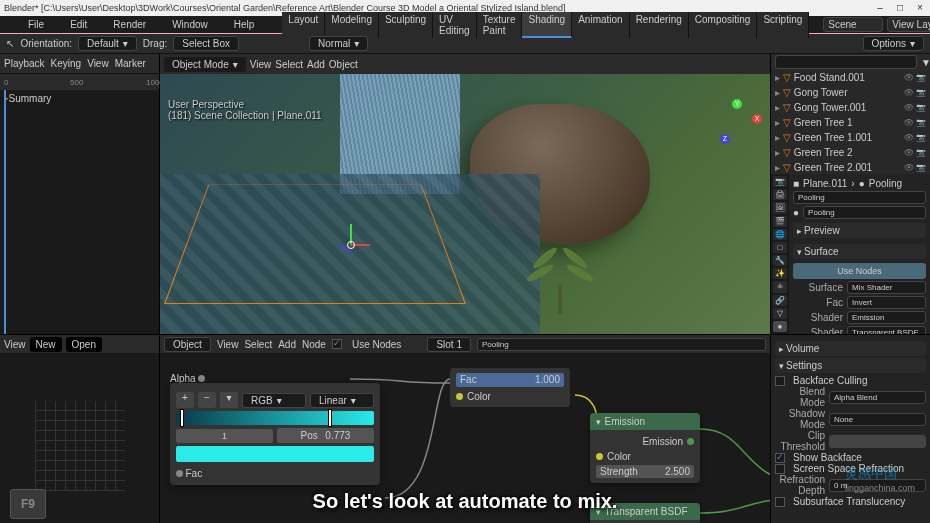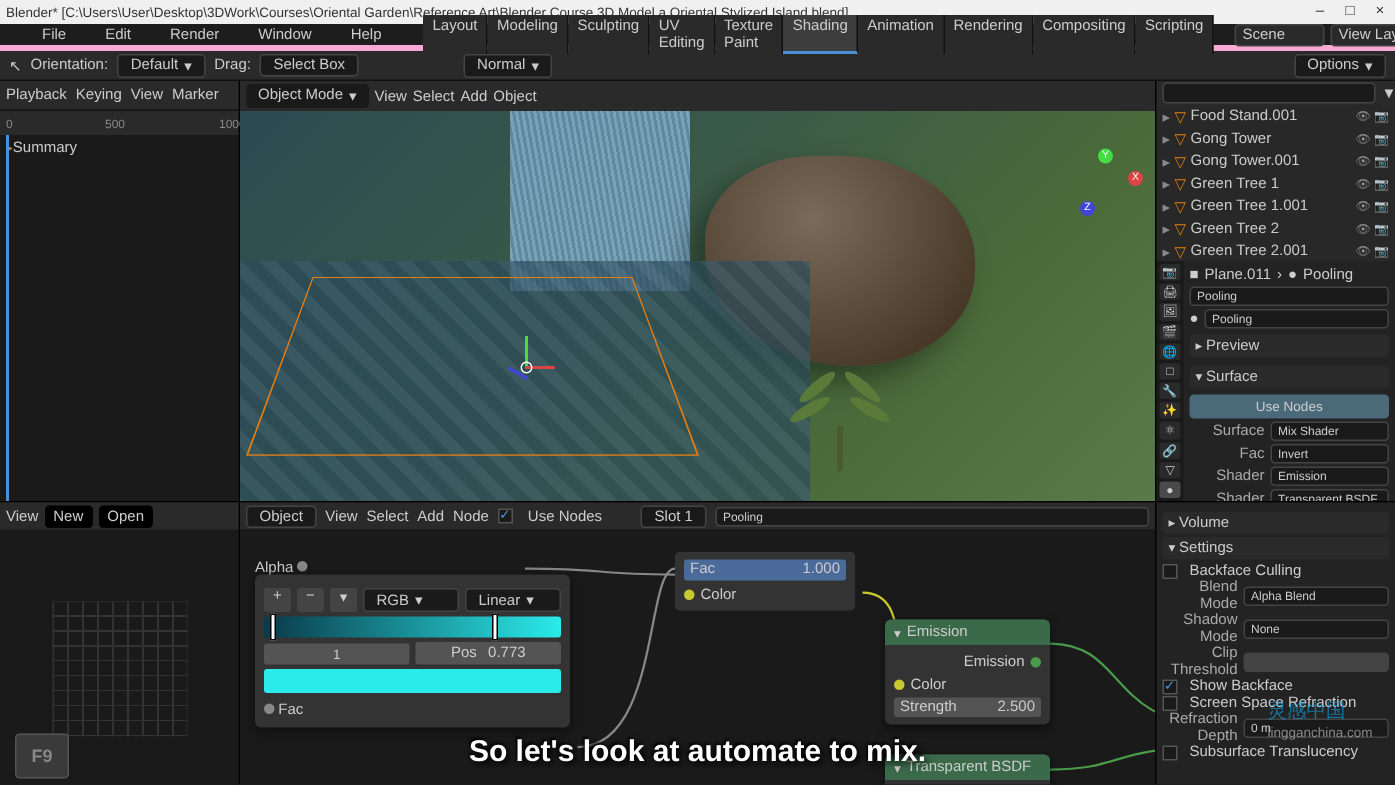--- a/index.html
+++ b/index.html
@@ -1,21 +1,21 @@
 <!DOCTYPE html>
 <html><head>
 <meta charset="utf-8">
 <style>
 *{margin:0;padding:0;box-sizing:border-box;font-family:Arial,sans-serif;font-size:10px;color:#ccc;user-select:none}
 body{background:#1a1a1a;width:930px;height:523px;overflow:hidden;position:relative}
 .titlebar{height:16px;background:#f0f0f0;display:flex;align-items:center;padding:0 4px;justify-content:space-between}
 .titlebar span{color:#333;font-size:9px}
 .winbtns{display:flex;gap:8px}
 .winbtn{width:12px;height:12px;color:#333;text-align:center;line-height:12px;cursor:pointer}
-.menubar{height:18px;background:#1d1d1d;display:flex;align-items:center;padding:0 4px;gap:14px;border-bottom:4px solid #f9a8d4}
+.menubar{height:18px;background:#1d1d1d;display:flex;align-items:center;padding:0 4px;gap:14px;border-bottom:1px solid #f9a8d4}
 .blender-icon{width:14px;height:14px;background:#e87d0d;border-radius:50%;margin-right:4px}
 .menuitem{padding:2px 6px;cursor:pointer}
 .workspace-tabs{display:flex;gap:0;margin-left:8px}
 .ws-tab{padding:2px 6px;background:#2a2a2a;border-right:1px solid #111;cursor:pointer}
 .ws-tab.active{background:#3d3d3d;border-bottom:2px solid #4a90d9}
 .scene-controls{margin-left:auto;display:flex;align-items:center;gap:4px}
 .scene-input{background:#2a2a2a;border:1px solid #444;padding:1px 4px;color:#ccc;width:60px;border-radius:3px}
 .toolbar{height:20px;background:#2a2a2a;display:flex;align-items:center;padding:0 6px;gap:6px;border-bottom:1px solid #111}
 .toolbtn{padding:2px 6px;background:#000000;border-radius:3px;cursor:pointer}
 .dropdown{background:#1a1a1a;border:1px solid #444;padding:1px 8px;border-radius:3px;display:flex;align-items:center;gap:4px;cursor:pointer}
@@ -209,20 +209,24 @@
           <div class="leaf"></div>
           <div class="leaf"></div>
       </div>
       <div class="selection-box"></div>
       <div class="gizmo">
         <div class="gizmo-x"></div>
         <div class="gizmo-y"></div>
         <div class="gizmo-z"></div>
         <div class="gizmo-center"></div>
       </div>
+      <div class="vp-info">
+        <div>User Perspective</div>
+        <div>(181) Scene Collection | Plane.011</div>
+      </div>
       <div class="nav-gizmo">
         <div class="nav-ball nav-x">X</div>
         <div class="nav-ball nav-y">Y</div>
         <div class="nav-ball nav-z">Z</div>
       </div>
     </div>
   </div>
 
   <div class="right-panel">
     <div class="outliner">

